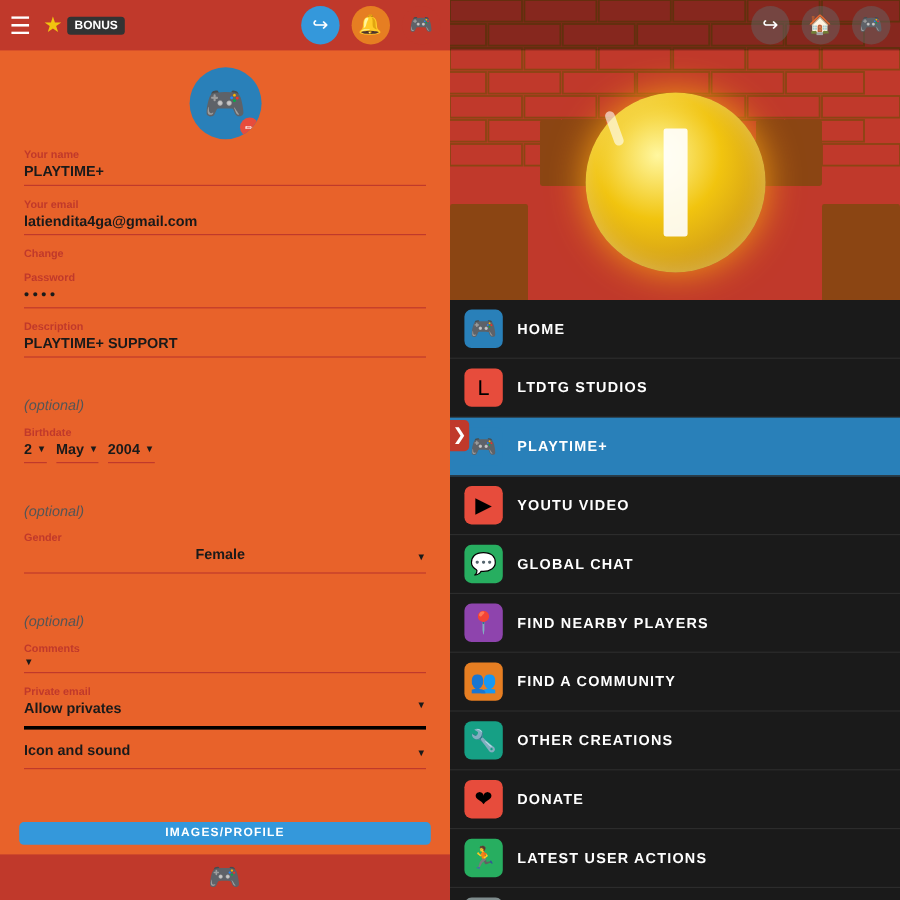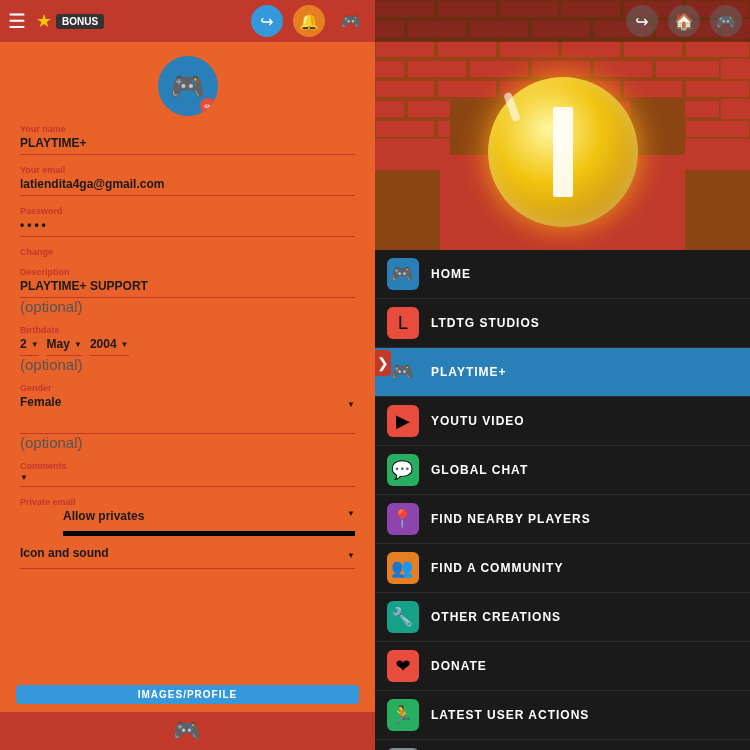--- a/index.html
+++ b/index.html
@@ -135,22 +135,24 @@
     .field-value {
       font-size: 12px;
       color: #1a1a1a;
       font-weight: bold;
       padding-bottom: 4px;
       border-bottom: 1px solid #c0392b;
       display: block;
     }
 
     .field-optional {
-      font-size: 15px;
+      font-size: 12px;
       color: #555;
+      font-style: italic;
+      margin-top: 33px;
     }
 
     .birthdate-row {
       display: flex;
       gap: 8px;
       align-items: center;
     }
 
     .birthdate-select {
       display: flex;
@@ -359,26 +361,26 @@
       <div class="field-label">Your name</div>
       <span class="field-value">PLAYTIME+</span>
     </div>
 
     <div class="form-field">
       <div class="field-label">Your email</div>
       <span class="field-value">latiendita4ga@gmail.com</span>
     </div>
 
     <div class="form-field">
+      <div class="field-label">Change</div>
+    </div>
+
+    <div class="form-field">
       <div class="field-label">Password</div>
       <span class="field-value password-dots">••••</span>
-    </div>
-
-    <div class="form-field">
-      <div class="field-label">Change</div>
     </div>
 
     <div class="form-field">
       <div class="field-label">Description</div>
       <span class="field-value">PLAYTIME+ SUPPORT</span>
       <div class="field-optional">(optional)</div>
     </div>
 
     <div class="form-field">
       <div class="field-label">Birthdate</div>
@@ -394,37 +396,37 @@
         <div class="birthdate-select">
           <span class="birthdate-val">2004</span>
           <span class="dropdown-arrow">▼</span>
         </div>
       </div>
       <div class="field-optional">(optional)</div>
     </div>
 
     <div class="form-field">
       <div class="field-label">Gender</div>
-      <div style="display:flex;align-items:center;border-bottom:1px solid #c0392b;padding-bottom:20px;">
+      <div style="display:flex;align-items:center;border-bottom:1px solid #c0392b;padding-bottom:4px;text-align:center;">
         <span class="field-value" style="border-bottom:none;flex:1;">Female</span>
         <span class="dropdown-arrow">▼</span>
       </div>
       <div class="field-optional">(optional)</div>
     </div>
 
     <div class="form-field">
       <div class="field-label">Comments</div>
       <div style="display:flex;align-items:center;border-bottom:1px solid #c0392b;padding-bottom:4px;">
         <span class="dropdown-arrow">▼</span>
       </div>
     </div>
 
     <div class="form-field">
       <div class="field-label">Private email</div>
-      <div style="display:flex;align-items:flex-start;border-bottom:5px solid #000000;padding-bottom:4px;margin-left:43px;">
+      <div style="display:flex;align-items:flex-start;border-bottom:3px solid #000000;padding-bottom:4px;">
         <span class="field-value" style="border-bottom:none;flex:1;">Allow privates</span>
         <span class="dropdown-arrow">▼</span>
       </div>
     </div>
 
     <div class="form-field">
       <div style="display:flex;align-items:center;border-bottom:1px solid #c0392b;padding-bottom:4px;">
         <span class="field-value" style="border-bottom:none;flex:1;">Icon and sound</span>
         <span class="dropdown-arrow">▼</span>
       </div>

